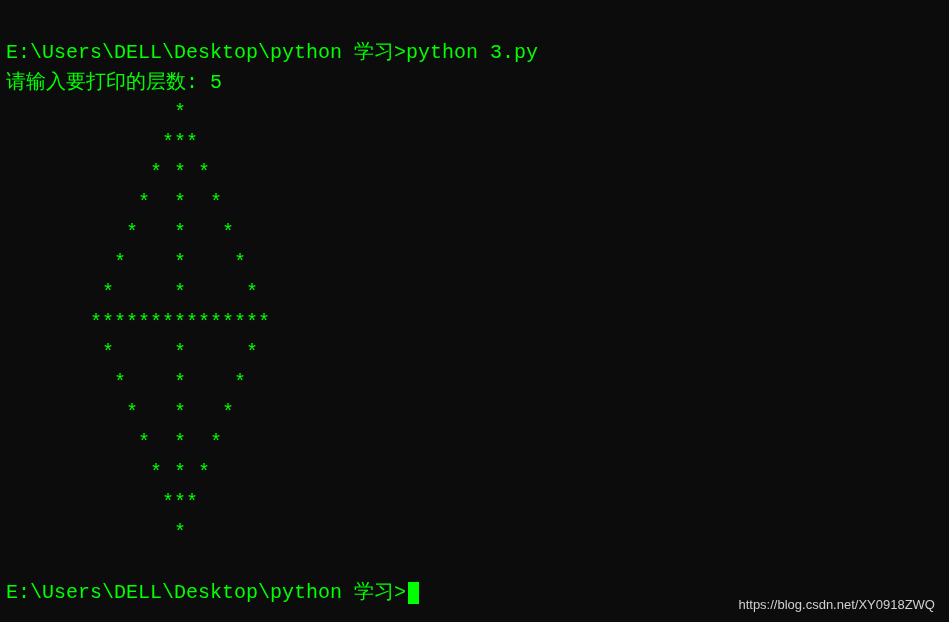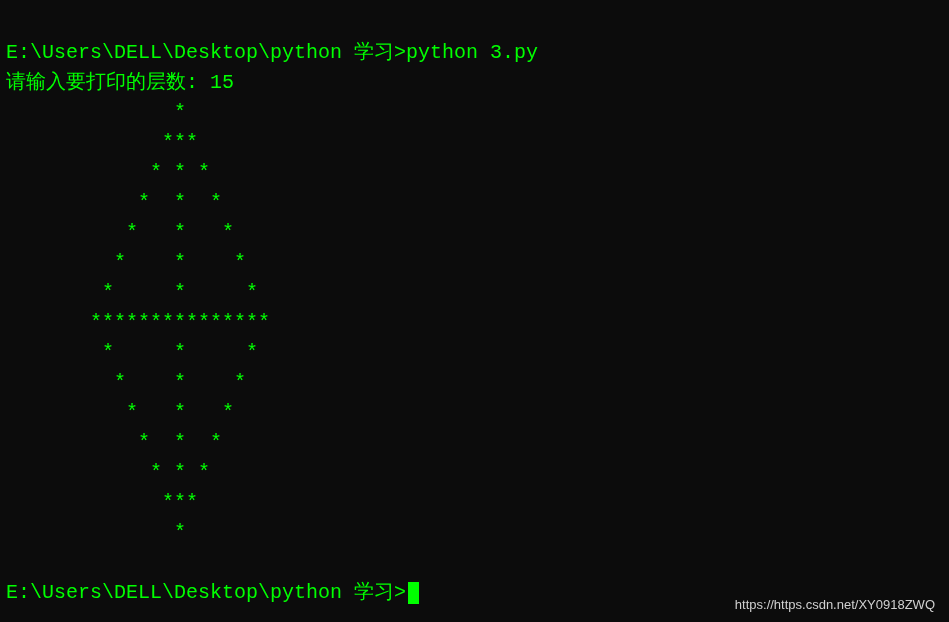--- a/index.html
+++ b/index.html
@@ -37,33 +37,33 @@
       background-color: #00ff00;
       vertical-align: text-bottom;
       margin-left: 2px;
     }
   </style>
 </head>
 <body>
 
 <div class="terminal">
 <span>E:\Users\DELL\Desktop\python 学习&gt;</span><span>python 3.py</span>
-<span>请输入要打印的层数: 15</span>
+<span>请输入要打印的层数: 5</span>
 <span>              *</span>
 <span>             ***</span>
 <span>            * * *</span>
 <span>           *  *  *</span>
 <span>          *   *   *</span>
 <span>         *    *    *</span>
 <span>        *     *     *</span>
 <span>       ***************</span>
 <span>        *     *     *</span>
 <span>         *    *    *</span>
 <span>          *   *   *</span>
 <span>           *  *  *</span>
 <span>            * * *</span>
 <span>             ***</span>
 <span>              *</span>
 
 <span>E:\Users\DELL\Desktop\python 学习&gt;</span><span class="cursor"></span>
 </div>
 
-<div class="watermark">https://https.csdn.net/XY0918ZWQ</div>
+<div class="watermark">https://blog.csdn.net/XY0918ZWQ</div>
 
 </body></html>

